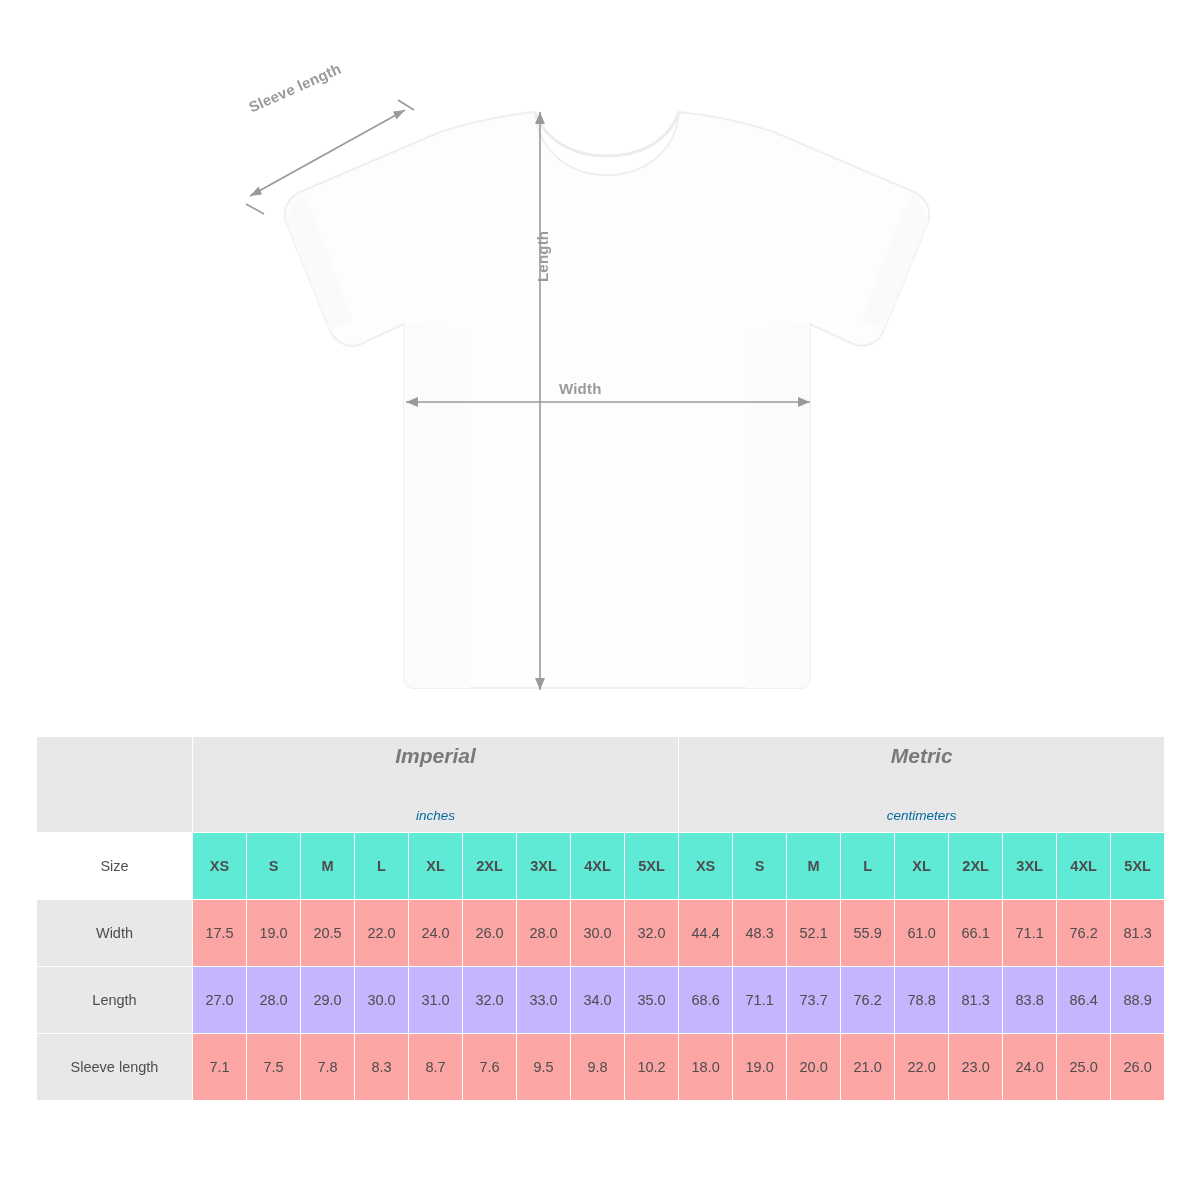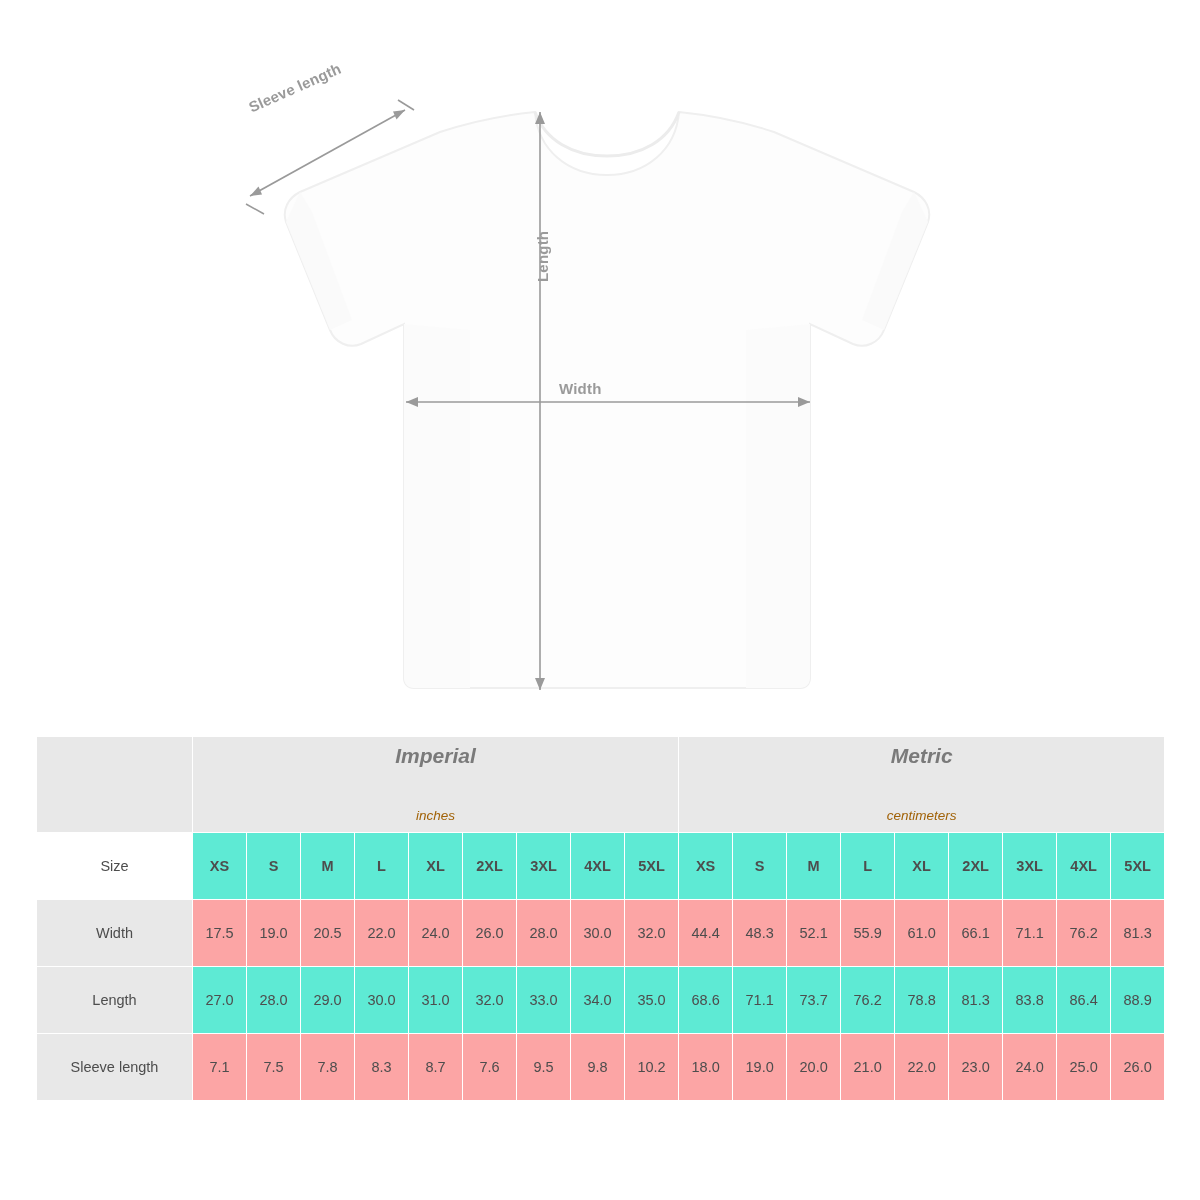--- a/index.html
+++ b/index.html
@@ -100,32 +100,32 @@
   .unit-head .unit-name {
     font-size: 21px;
     font-style: italic;
     font-weight: bold;
     color: #7a7a7a;
     line-height: 1.25;
   }
   .unit-head .unit-sub {
     font-size: 13.5px;
     font-style: italic;
-    color: #a16207;
+    color: #0369a1;
     line-height: 1.5;
     margin-top: 36px;
   }
   .corner-cell { background: #e8e8e8; border-color: #e8e8e8; }
   .row-head {
     background: #e8e8e8;
     font-weight: normal;
     color: #5a5a5a;
     font-size: 15px;
   }
-  .row-light td.value { background: #5eead4; }
+  .row-light td.value { background: #c4b5fd; }
   .row-shade td.value { background: #fca5a5; }
   th.size-col {
     background: #5eead4;
     font-weight: bold;
     color: #5a5a5a;
     font-size: 14.5px;
   }
   .head-row th.row-head { background: #ffffff; }
 </style>
 </head>

